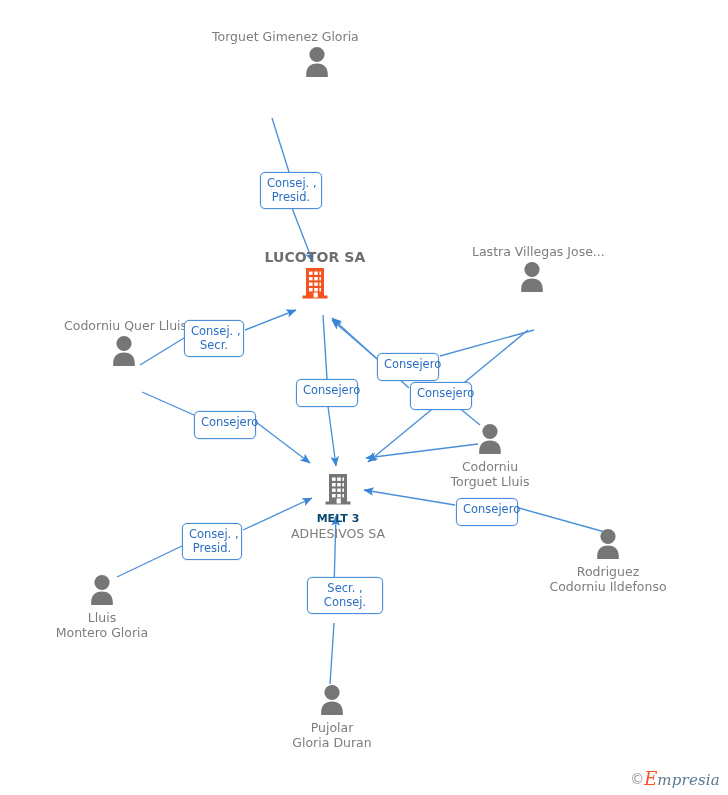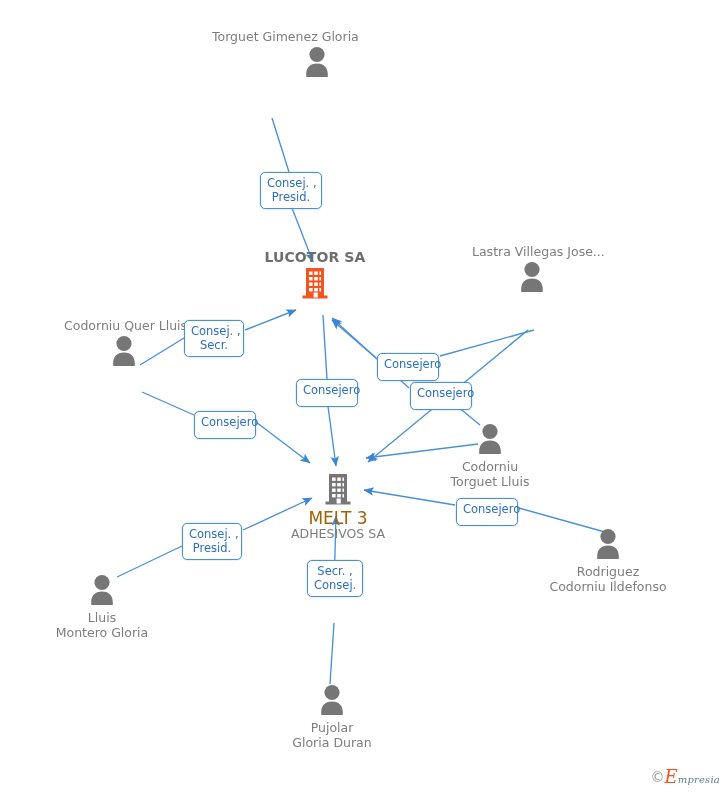--- a/index.html
+++ b/index.html
@@ -42,23 +42,23 @@
   }
   .company-name {
     display: block;
     font-weight: bold;
     color: #6e6e6e;
     font-size: 14px;
     letter-spacing: 0.1px;
   }
   .company-name-below {
     display: block;
-    color: #a16207;
-    font-weight: normal;
-    font-size: 17px;
+    color: #0c4a6e;
+    font-weight: bold;
+    font-size: 11px;
     margin-top: 1px;
   }
   .edge-label {
     position: absolute;
     box-sizing: border-box;
     background: #ffffff;
     border: 1px solid #4a90d9;
     border-radius: 5px;
     color: #2a6fc4;
     font-size: 11.5px;
@@ -90,21 +90,21 @@
   #watermark .brand-e {
     color: #f4541f;
     font-family: "DejaVu Serif", "Liberation Serif", serif;
     font-style: italic;
     font-size: 18px;
   }
   #watermark .brand-rest {
     color: #5b7b92;
     font-family: "DejaVu Serif", "Liberation Serif", serif;
     font-style: italic;
-    font-size: 10px;
+    font-size: 15px;
     letter-spacing: 0.2px;
   }
 </style>
 </head>
 <body>
 
 <div id="canvas">
 
   <svg id="edges" viewBox="0 0 728 795">
     <defs>
@@ -308,21 +308,21 @@
 
   <div class="edge-label" style="left:456px; top:498px; width:62px;">
     <span>Consejero</span>
   </div>
 
   <div class="edge-label two-line" style="left:182px; top:523px; width:60px;">
     <span>Consej. ,</span>
     <span>Presid.</span>
   </div>
 
-  <div class="edge-label two-line" style="left:307px; top:560px; width:56px;">
+  <div class="edge-label two-line" style="left:307px; top:577px; width:76px;">
     <span>Secr. ,</span>
     <span>Consej.</span>
   </div>
 
   <div id="watermark">
     <span class="copy">©</span><span class="brand-e">E</span><span class="brand-rest">mpresia</span>
   </div>
 
 </div>
 

